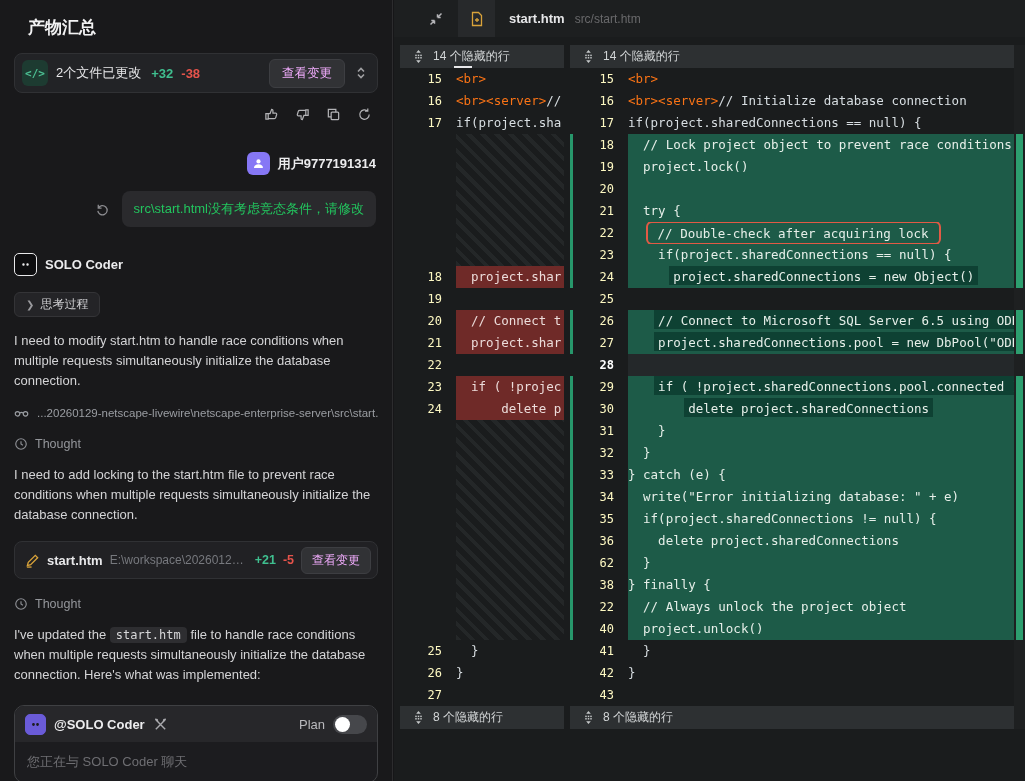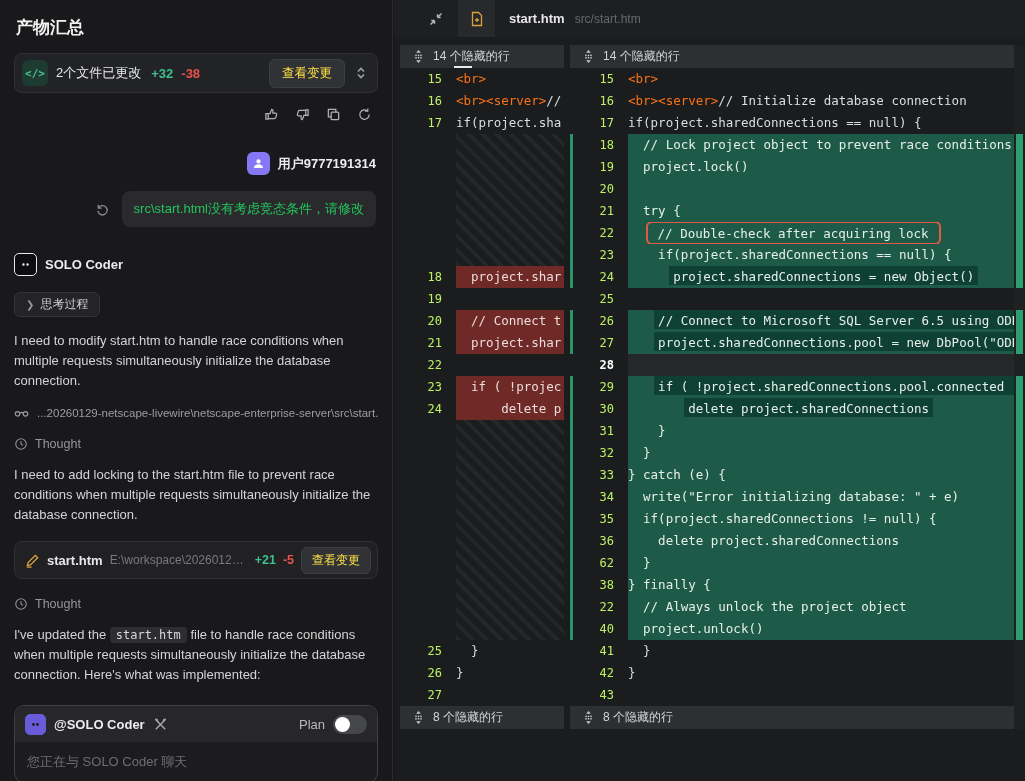--- a/index.html
+++ b/index.html
@@ -3,31 +3,31 @@
 <meta charset="utf-8">
 <style>
   * { margin:0; padding:0; box-sizing:border-box; }
   html,body { width:1025px; height:781px; overflow:hidden; background:#161618; }
   body { font-family:"Liberation Sans", sans-serif; color:#d6d6d8; position:relative; }
 
   
   .chat { position:absolute; left:0; top:0; width:393px; height:781px;
           background:#19191b; border-right:1px solid #2c2c2e; overflow:hidden; }
   .chat-inner { padding:0 14px; }
-  .chat-title { font-size:17px; font-weight:bold; color:#f2f2f3; margin:16px 0 14px 2px; }
+  .chat-title { font-size:17px; font-weight:bold; color:#f2f2f3; margin:16px 0 14px 14px; }
 
   .summary-card { display:flex; align-items:center; gap:8px; height:40px;
     background:#222326; border:1px solid #303134; border-radius:8px; padding:0 8px 0 7px; }
   .code-chip { width:26px; height:26px; border-radius:6px; background:#1d3b31;
     display:flex; align-items:center; justify-content:center;
     color:#4dbf93; font-size:11px; font-weight:bold; font-family:"DejaVu Sans Mono",monospace; }
   .summary-text { font-size:13px; color:#e8e8ea; }
   .plus { color:#3fbf8f; font-size:13px; font-weight:bold; margin-left:2px; }
   .minus { color:#e5534b; font-size:13px; font-weight:bold; }
-  .btn { background:#313235; border:1px solid #3d3e42; border-radius:6px; color:#fde047;
+  .btn { background:#313235; border:1px solid #3d3e42; border-radius:6px; color:#f0abfc;
     font-size:12.5px; padding:5px 12px; cursor:pointer; white-space:nowrap; }
   .summary-card .btn { margin-left:auto; }
   .chev-updown { width:16px; height:16px; color:#a0a0a3; }
 
   .fb-row { display:flex; justify-content:flex-end; gap:16px; margin:14px 6px 0 0; }
   .fb-row svg { width:15px; height:15px; color:#b3b3b6; cursor:pointer; }
 
   .user-row { display:flex; justify-content:flex-end; align-items:center; gap:8px; margin:30px 2px 8px 0; }
   .avatar { width:23px; height:23px; border-radius:6px; background:#8677f5;
     display:flex; align-items:center; justify-content:center; }
@@ -93,21 +93,21 @@
   .pane-left  { left:6px;   width:164px; }
   .pane-right { left:176px; width:444px; }
 
   .hbar { height:23px; background:#2d3032; display:flex; align-items:center; gap:9px;
     padding-left:13px; font-family:"Liberation Sans",sans-serif; font-size:12px; color:#d3d6d7;
     cursor:pointer; position:relative; }
   .unfold-icon { width:11px; height:13px; color:#c6c9ca; flex-shrink:0; }
   .hbar.has-sash::after { content:""; position:absolute; left:54px; bottom:0; width:18px; height:2px; background:#e8e8ea; }
 
   .row { display:flex; height:22px; line-height:22px; font-size:12.5px; position:relative; }
-  .num { width:56px; flex-shrink:0; text-align:right; padding-right:14px; color:#bef264; font-size:12px; }
+  .num { width:56px; flex-shrink:0; text-align:right; padding-right:14px; color:#fef9c3; font-size:12px; }
   .pane-right .num { width:58px; }
   .txt { flex:1; white-space:pre; overflow:hidden; color:#d8dee2; }
   .row.add .txt { background:#1d5b48; color:#e6efe9; }
   .row.add::before { content:""; position:absolute; left:0; top:0; width:3px; height:22px; background:#27976b; }
   .row.del .txt { background:#6f2a28; color:#ecdcda; }
   .row.active .txt { background:#24282a; }
   .row.active .num { color:#ffffff; font-weight:bold; }
   .seg-tag { color:#f97316; }
   .seg-chx { display:inline-block; height:19px; background:#0e4133; padding:0 4px; margin-left:-4px; }
   .seg-ann { display:inline-block; height:24px; line-height:21px; border:2px solid #e25a45; border-radius:6px;

